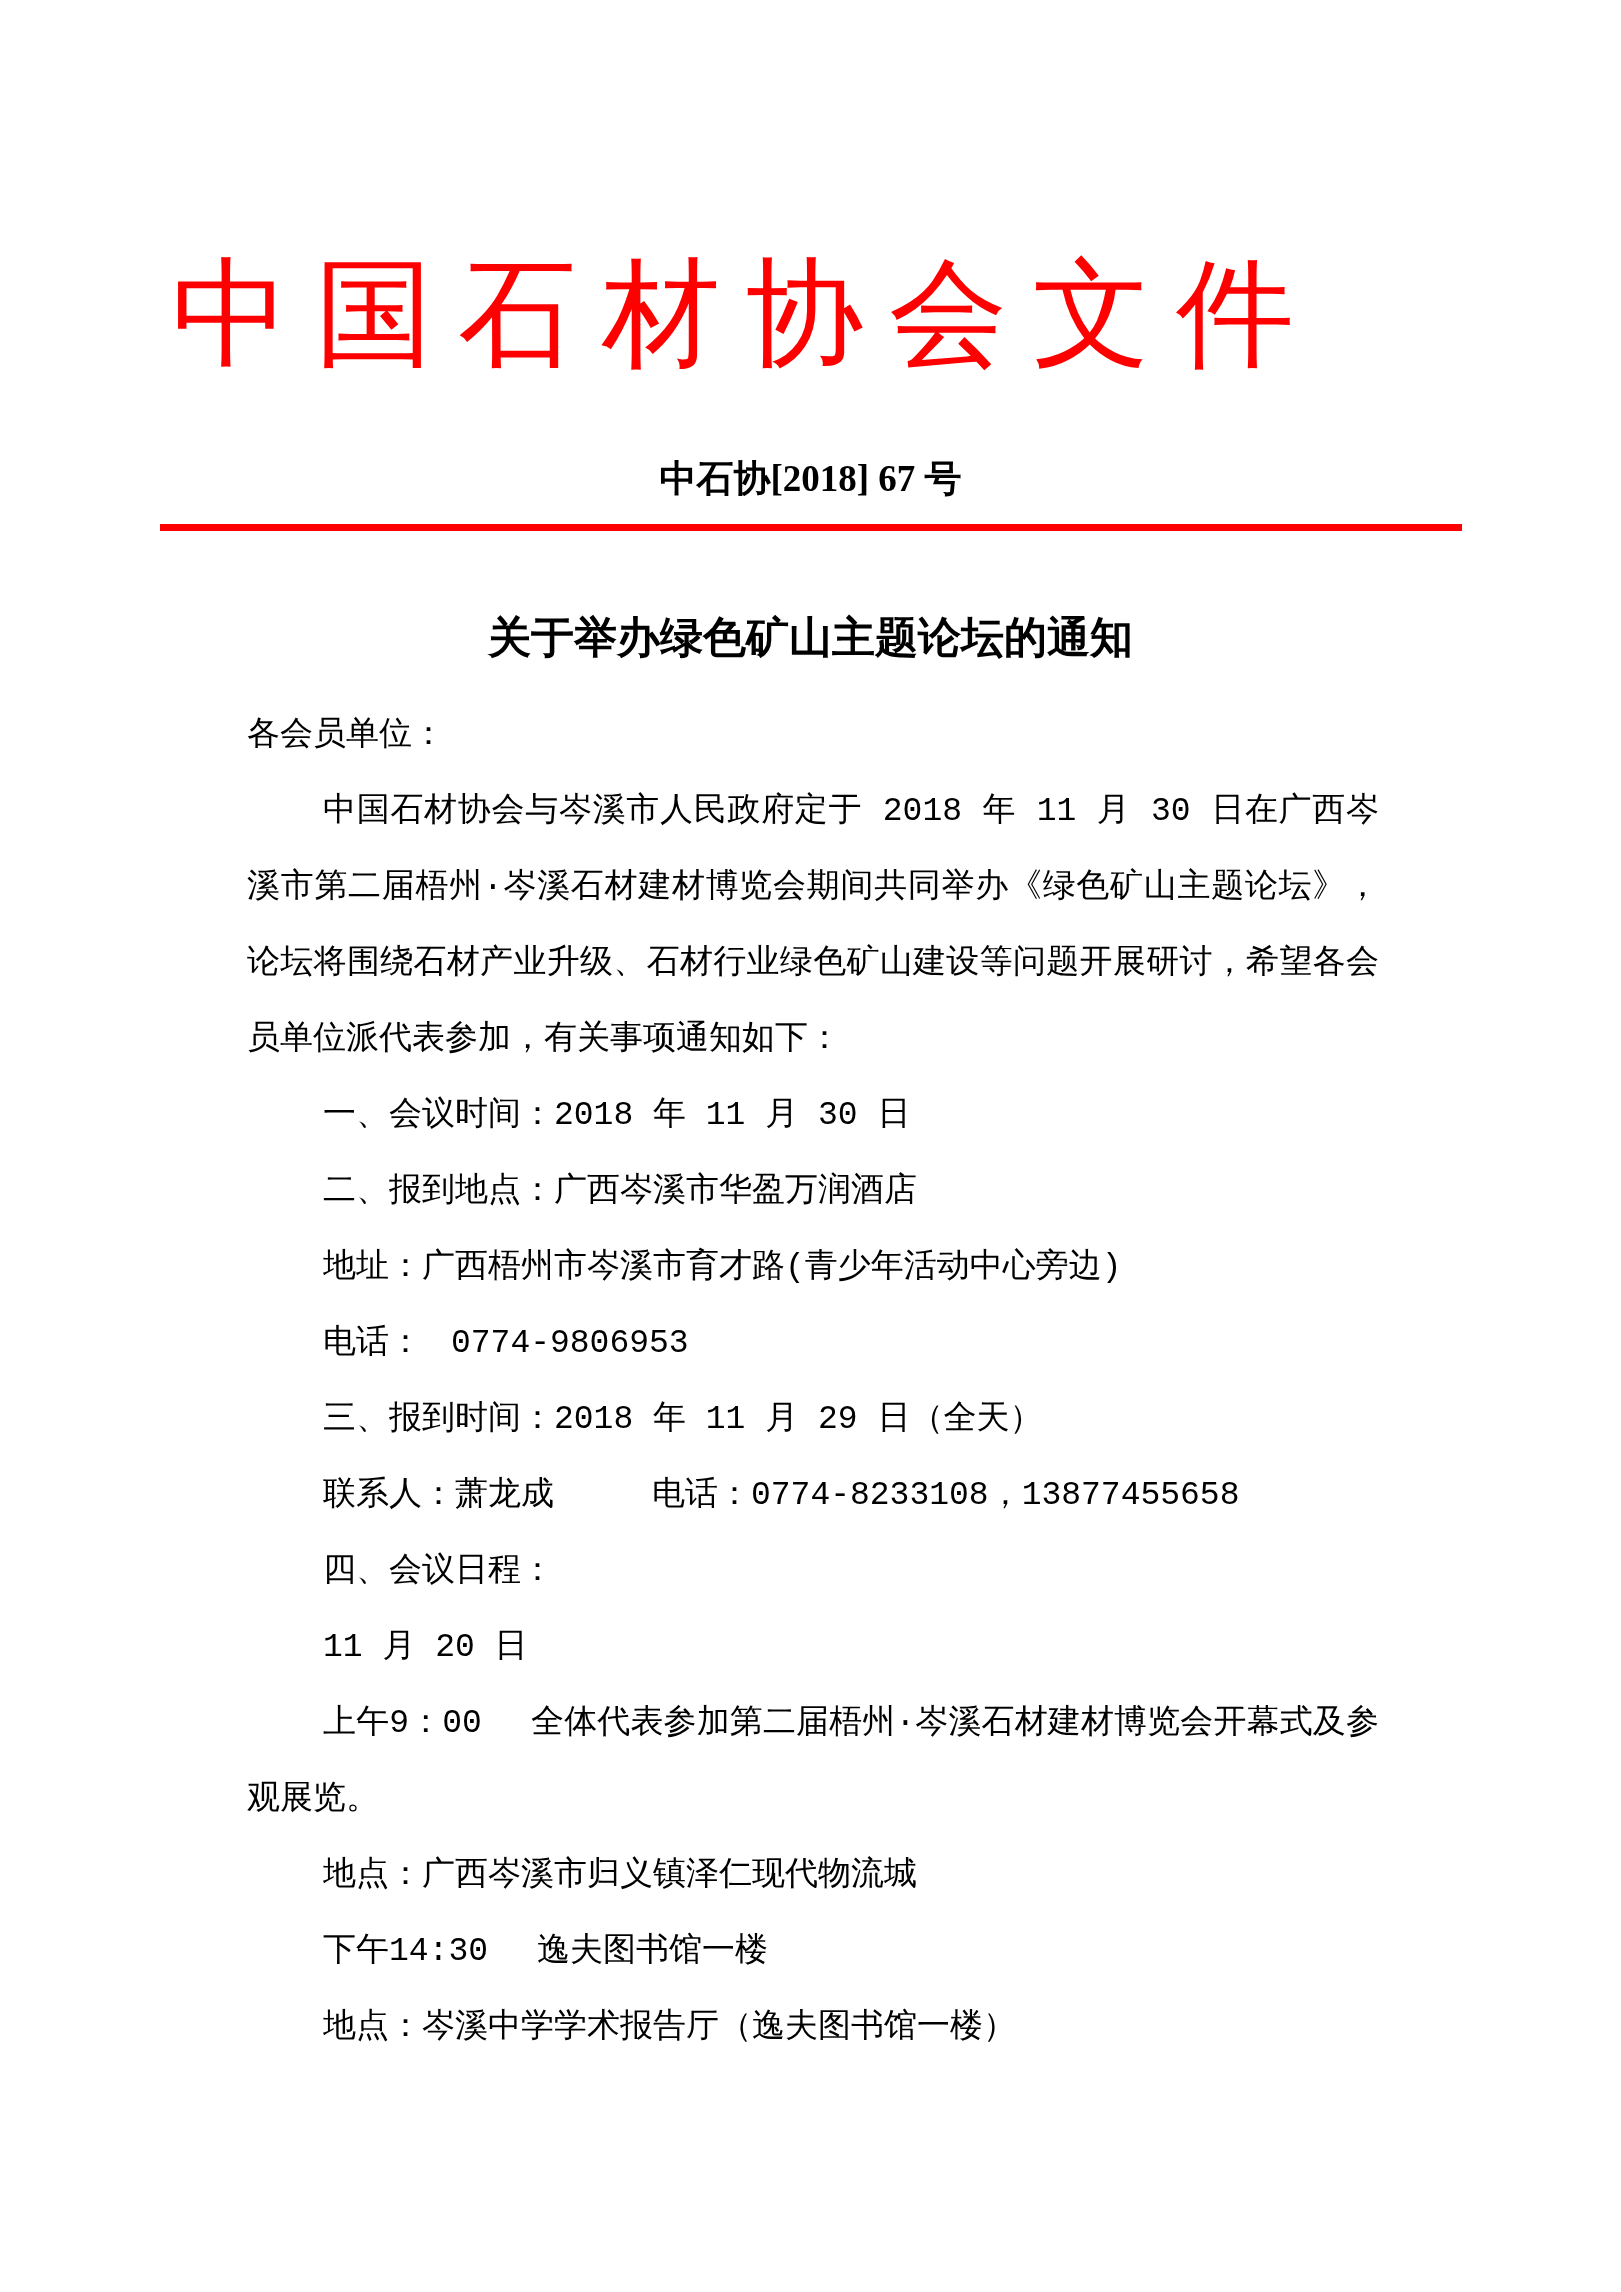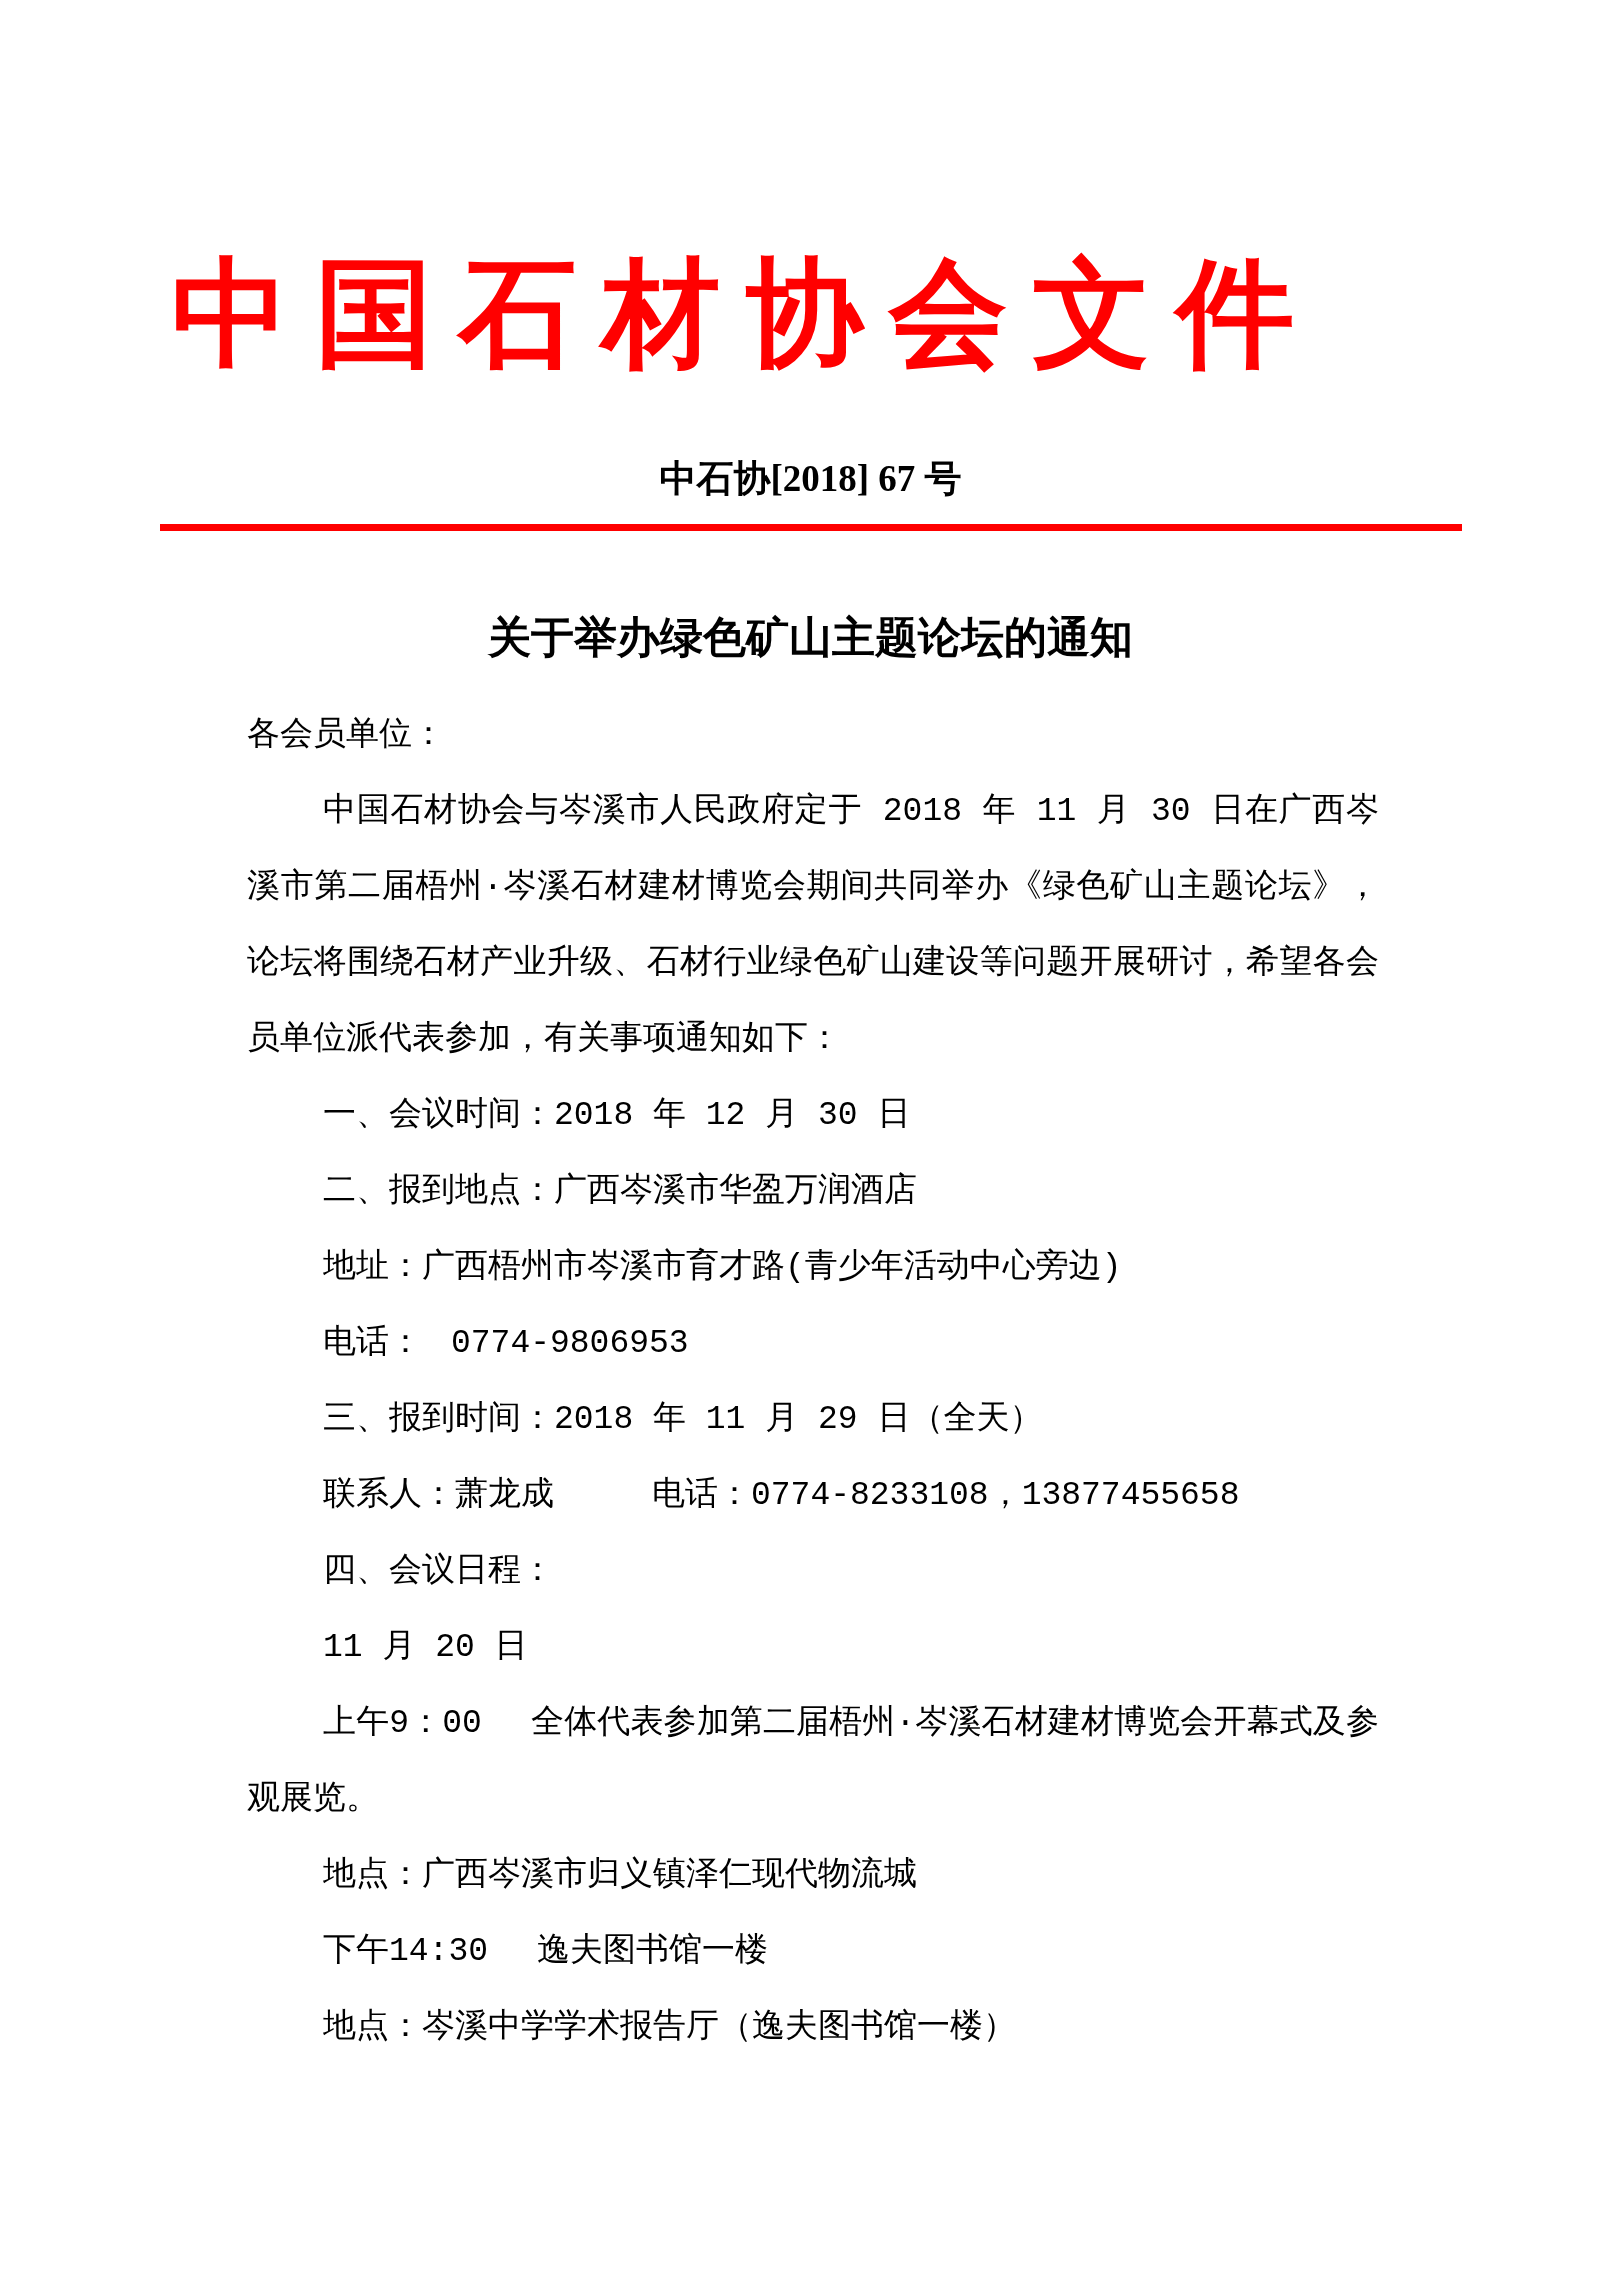--- a/index.html
+++ b/index.html
@@ -27,21 +27,21 @@
       left: 0;
       width: 1491px;
       top: 245px;
       height: 137px;
       text-align: center;
       color: #ff0000;
       font-family: "DejaVu Sans", "Liberation Sans", sans-serif;
       font-size: 118px;
       line-height: 137px;
       letter-spacing: 25.5px;
-      font-weight: bold;
+      font-weight: normal;
     }
     .doc-number {
       position: absolute;
       left: 0;
       width: 1621px;
       top: 454px;
       height: 49px;
       text-align: center;
       font-family: "Liberation Serif", "DejaVu Serif", serif;
       font-weight: bold;
@@ -110,21 +110,21 @@
 
   <div class="red-rule"></div>
 
   <div class="doc-title">关于举办绿色矿山主题论坛的通知</div>
 
   <div class="body-text">
     <p class="para">各会员单位：</p>
 
     <p class="para indent">中国石材协会与岑溪市人民政府定于 2018 年 11 月 30 日在广西岑溪市第二届梧州·岑溪石材建材博览会期间共同举办《绿色矿山主题论坛》，论坛将围绕石材产业升级、石材行业绿色矿山建设等问题开展研讨，希望各会员单位派代表参加，有关事项通知如下：</p>
 
-    <p class="para indent">一、会议时间：2018 年 12 月 30 日</p>
+    <p class="para indent">一、会议时间：2018 年 11 月 30 日</p>
 
     <p class="para indent">二、报到地点：广西岑溪市华盈万润酒店</p>
 
     <p class="para indent">地址：广西梧州市岑溪市育才路(青少年活动中心旁边)</p>
 
     <p class="para indent">
       <span>电话：</span><span class="gap-small"></span><span>0774-9806953</span>
     </p>
 
     <p class="para indent">三、报到时间：2018 年 11 月 29 日（全天）</p>

